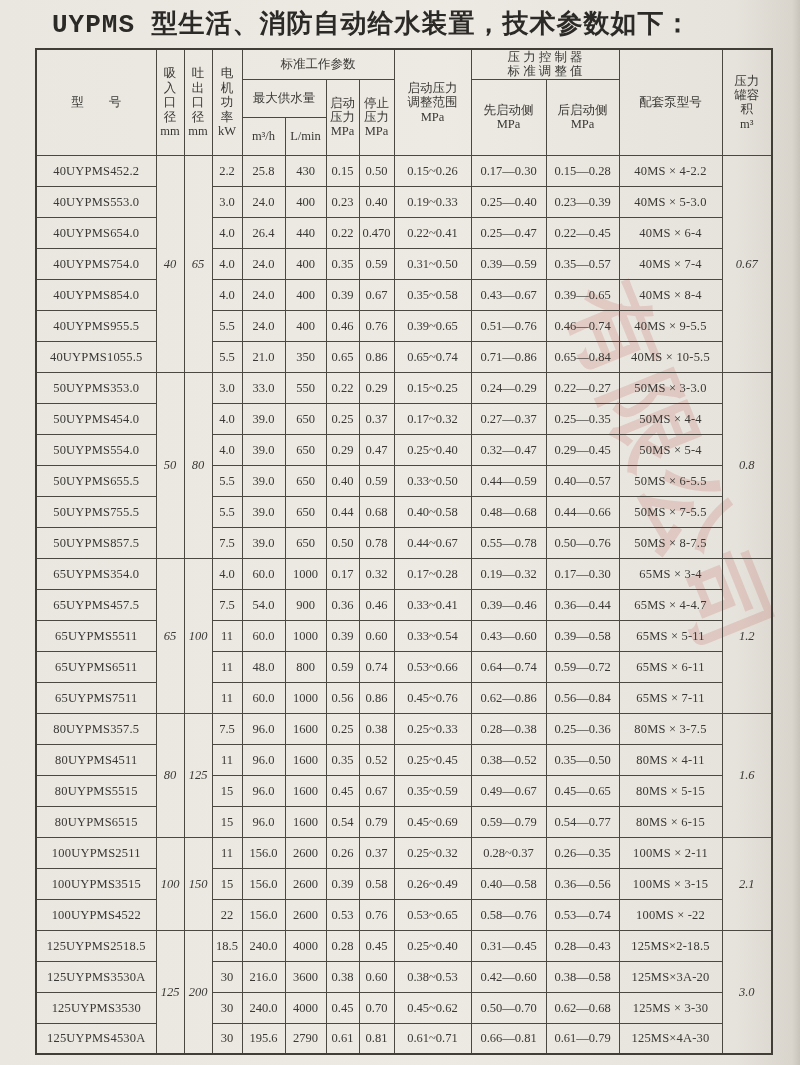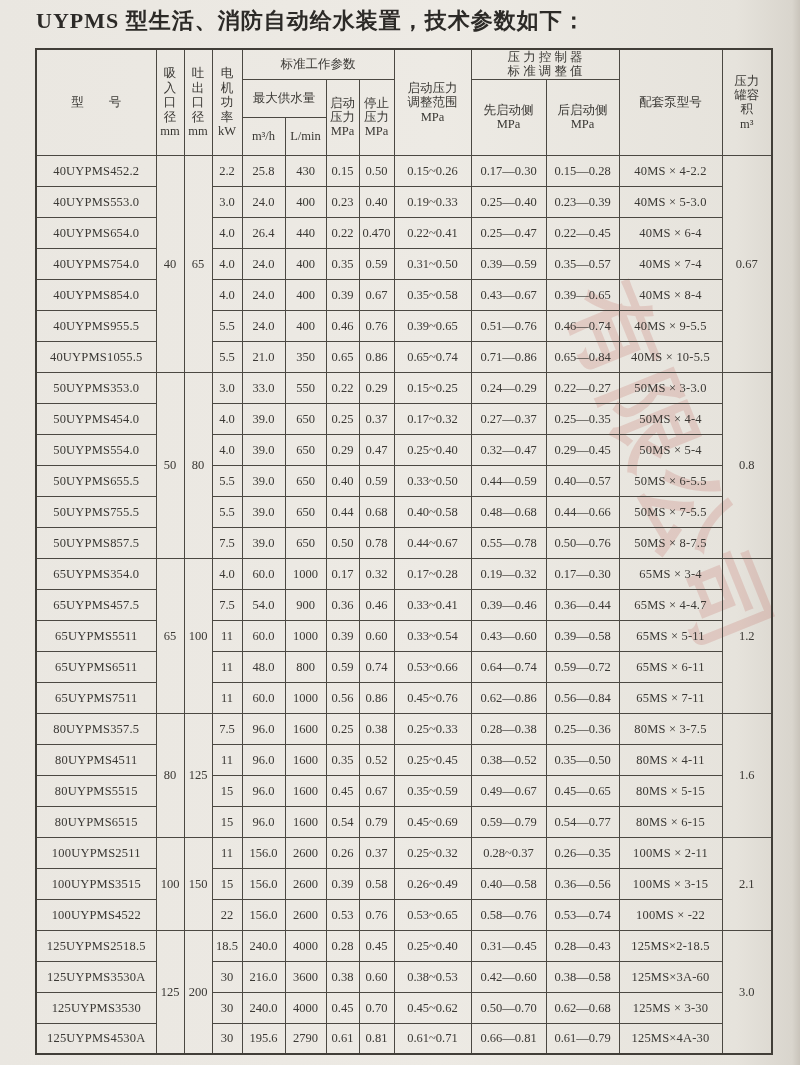--- a/index.html
+++ b/index.html
@@ -9,23 +9,23 @@
     font-family:"Liberation Serif","DejaVu Serif",serif;
     color:#35332f;
     position:relative;
     overflow:hidden;
   }
   .page{
     position:absolute;inset:0;
     background:linear-gradient(90deg,#eae7e1 0%,#edeae4 55%,#e6e3dc 92%,#d9d5cd 99%,#c9c4bb 100%);
   }
   .page-title{
-    position:absolute;left:36px;top:6px;
-    font-family:Liberation Serif, serif;
-    font-weight:bold;font-size:22px;letter-spacing:1px;color:#2c2a27;
+    position:absolute;left:52px;top:6px;
+    font-family:Liberation Mono, monospace;
+    font-weight:bold;font-size:26px;letter-spacing:1px;color:#2c2a27;
   }
   table.spec{
     position:absolute;left:35px;top:48px;
     width:736px;
     border-collapse:collapse;
     table-layout:fixed;
   }
   table.spec th, table.spec td{
     border:1px solid #4b4842;
     padding:0 1px;
@@ -36,21 +36,21 @@
     white-space:pre-line;
     line-height:1.15;
     overflow:hidden;
   }
   table.spec{border:2px solid #413e38;}
   thead th{font-weight:normal;font-size:13px;}
   .vert-head{line-height:1.12;font-size:13px;}
   tbody tr{height:31px;}
   td.model-cell{text-align:left;padding-left:6px;font-size:13px;letter-spacing:0.2px;}
   td.pump-cell{font-size:12px;letter-spacing:0.2px;}
-  td.merge-cell{font-size:13px;}
+  td.merge-cell{font-size:13px;font-style:italic;}
   .watermark{
     position:absolute;left:370px;top:250px;
     width:240px;height:420px;
     pointer-events:none;
     color:#b8453c;
     opacity:0.17;
     font-size:92px;
     font-weight:bold;
     transform:rotate(68deg);
     transform-origin:center center;
@@ -467,21 +467,21 @@
         <tr>
           <td class="model-cell">125UYPMS3530A</td>
           <td>30</td>
           <td>216.0</td>
           <td>3600</td>
           <td>0.38</td>
           <td>0.60</td>
           <td>0.38~0.53</td>
           <td>0.42—0.60</td>
           <td>0.38—0.58</td>
-          <td class="pump-cell">125MS×3A-60</td>
+          <td class="pump-cell">125MS×3A-20</td>
         </tr>
         <tr>
           <td class="model-cell">125UYPMS3530</td>
           <td>30</td>
           <td>240.0</td>
           <td>4000</td>
           <td>0.45</td>
           <td>0.70</td>
           <td>0.45~0.62</td>
           <td>0.50—0.70</td>

